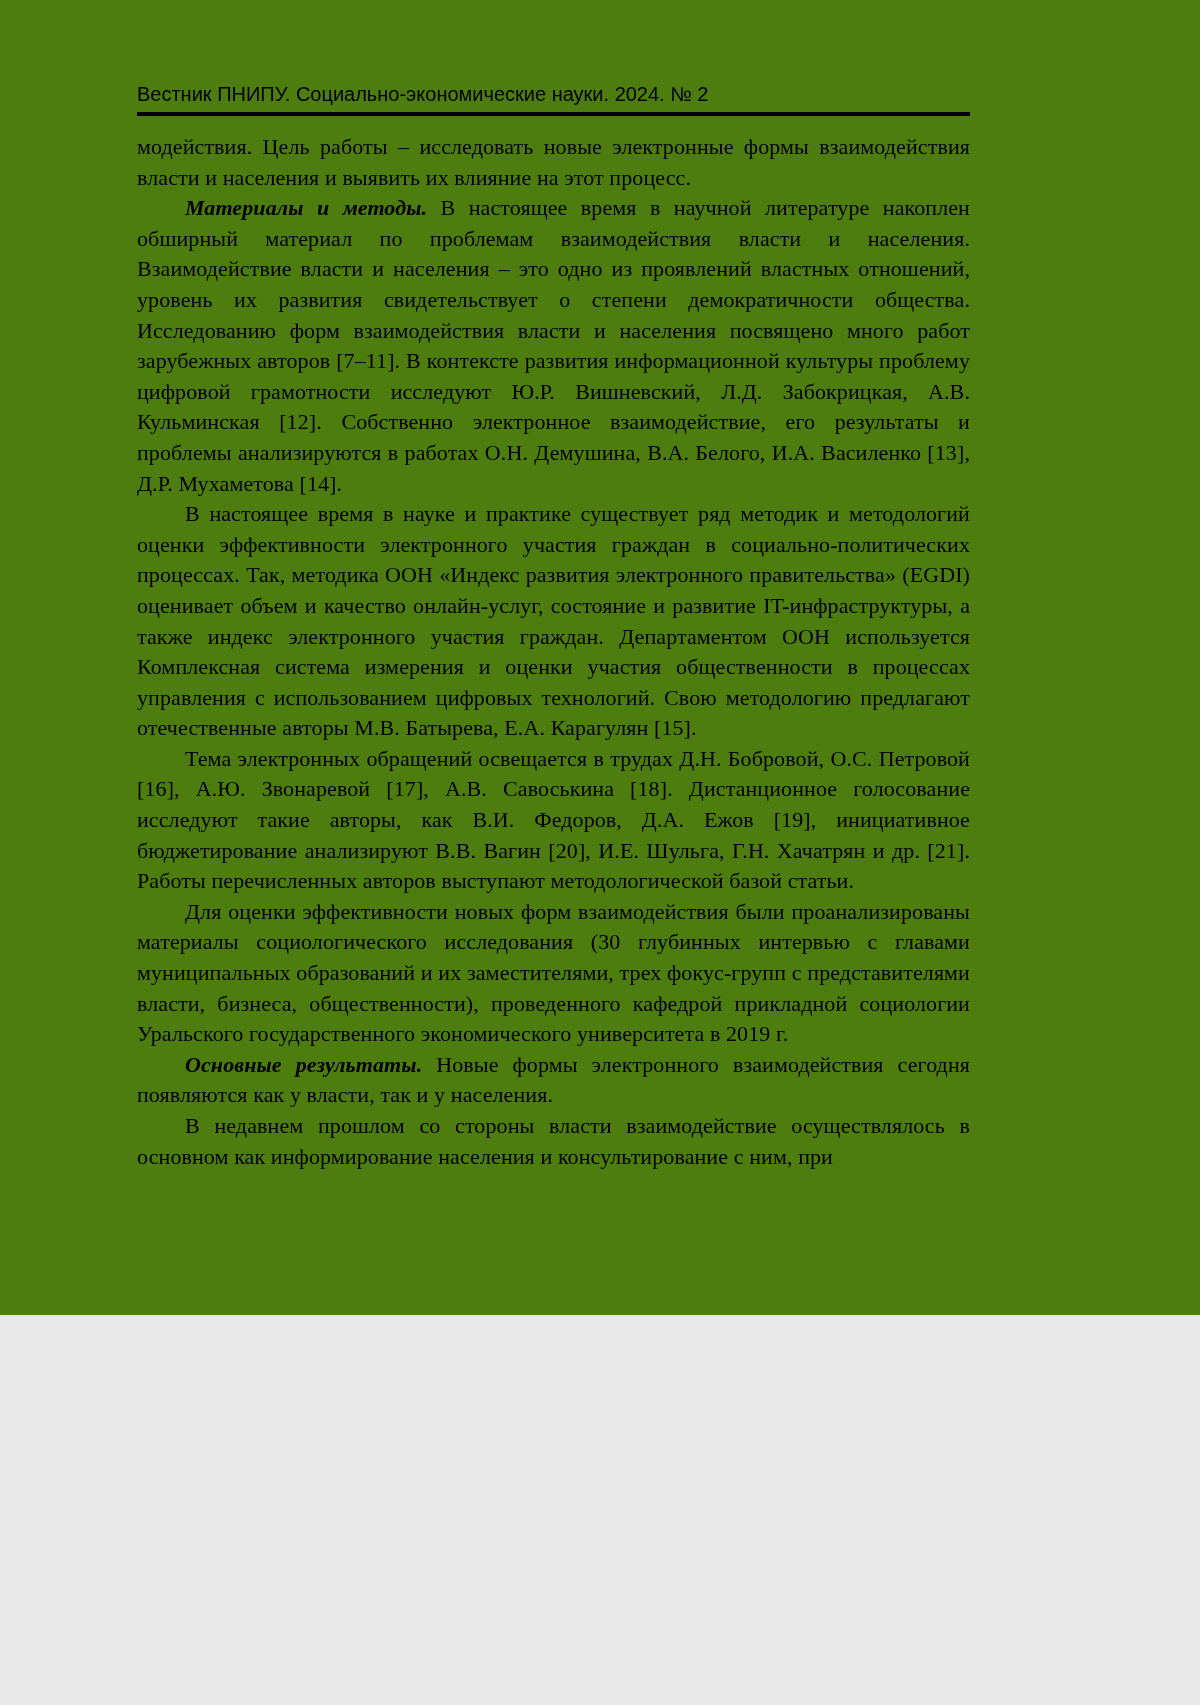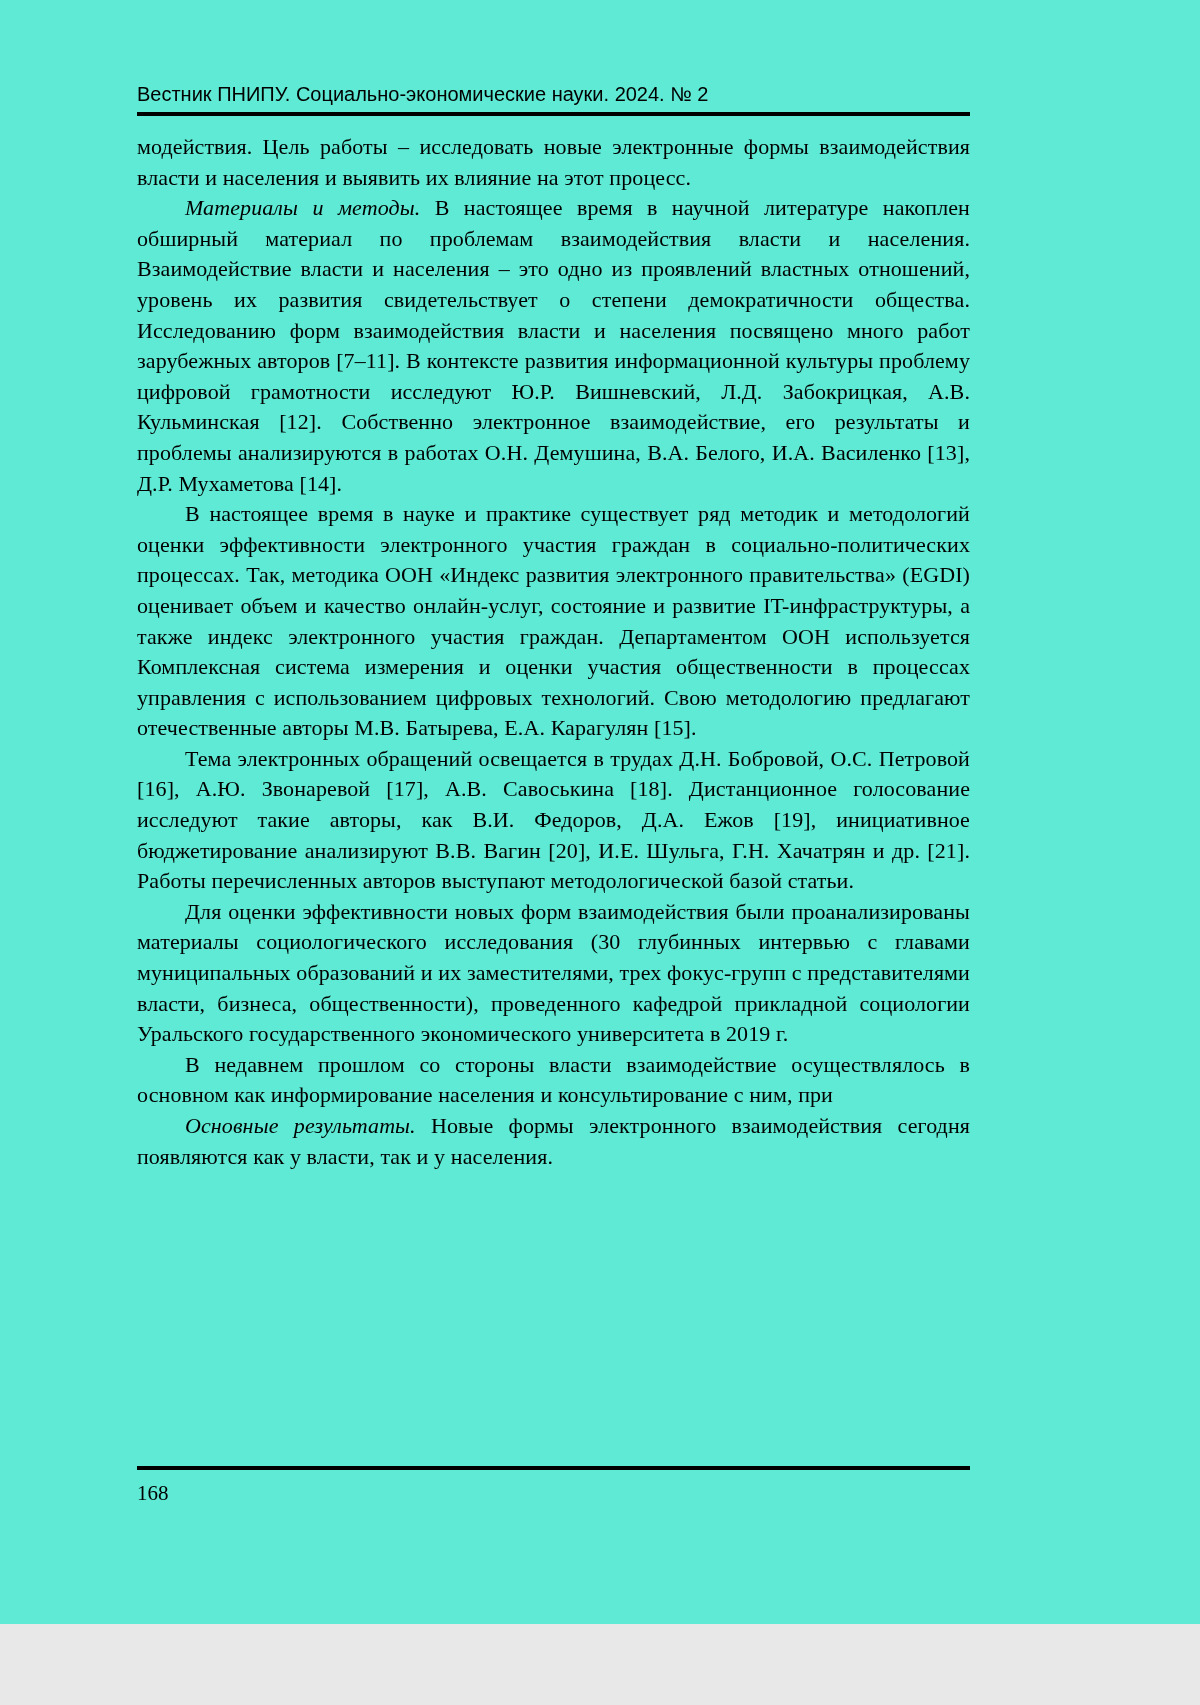--- a/index.html
+++ b/index.html
@@ -3,22 +3,22 @@
 <meta charset="utf-8">
 <style>
   html, body {
     margin: 0;
     padding: 0;
     background: #e8e8e8;
   }
   .page {
     position: relative;
     width: 1200px;
-    height: 1624px;
-    background: #5eead4;
+    height: 1315px;
+    background: #4d7c0f;
     color: #000000;
     font-family: "Liberation Serif", serif;
     overflow: hidden;
     margin: 0 auto;
   }
   .running-head {
     position: absolute;
     left: 137px;
     top: 82px;
     width: 833px;
@@ -48,21 +48,21 @@
   }
   .para {
     margin: 0;
     text-indent: 48px;
     text-align: justify;
   }
   .para.no-indent {
     text-indent: 0;
   }
   .lead {
-    font-weight: normal;
+    font-weight: bold;
     font-style: italic;
   }
   .foot-rule {
     position: absolute;
     left: 137px;
     top: 1466px;
     width: 833px;
     height: 4px;
     background: #000000;
   }
@@ -100,25 +100,25 @@
     <p class="para">
       <span>Тема электронных обращений освещается в трудах Д.Н. Бобровой, О.С. Петровой [16], А.Ю. Звонаревой [17], А.В. Савоськина [18]. Дистанционное голосование исследуют такие авторы, как В.И. Федоров, Д.А. Ежов [19], инициативное бюджетирование анализируют В.В. Вагин [20], И.Е. Шульга, Г.Н. Хачатрян и др. [21]. Работы перечисленных авторов выступают методологической базой статьи.</span>
     </p>
 
 
     <p class="para">
       <span>Для оценки эффективности новых форм взаимодействия были проанализированы материалы социологического исследования (30 глубинных интервью с главами муниципальных образований и их заместителями, трех фокус-групп с представителями власти, бизнеса, общественности), проведенного кафедрой прикладной социологии Уральского государственного экономического университета в 2019 г.</span>
     </p>
 
     <p class="para">
-      <span>В недавнем прошлом со стороны власти взаимодействие осуществлялось в основном как информирование населения и консультирование с ним, при</span>
+      <span class="lead">Основные результаты.</span><span> Новые формы электронного взаимодействия сегодня появляются как у власти, так и у населения.</span>
     </p>
 
     <p class="para">
-      <span class="lead">Основные результаты.</span><span> Новые формы электронного взаимодействия сегодня появляются как у власти, так и у населения.</span>
+      <span>В недавнем прошлом со стороны власти взаимодействие осуществлялось в основном как информирование населения и консультирование с ним, при</span>
     </p>
 
   </div>
 
   <div class="foot-rule"></div>
 
   <div class="page-number">168</div>
 
 </div>
 

